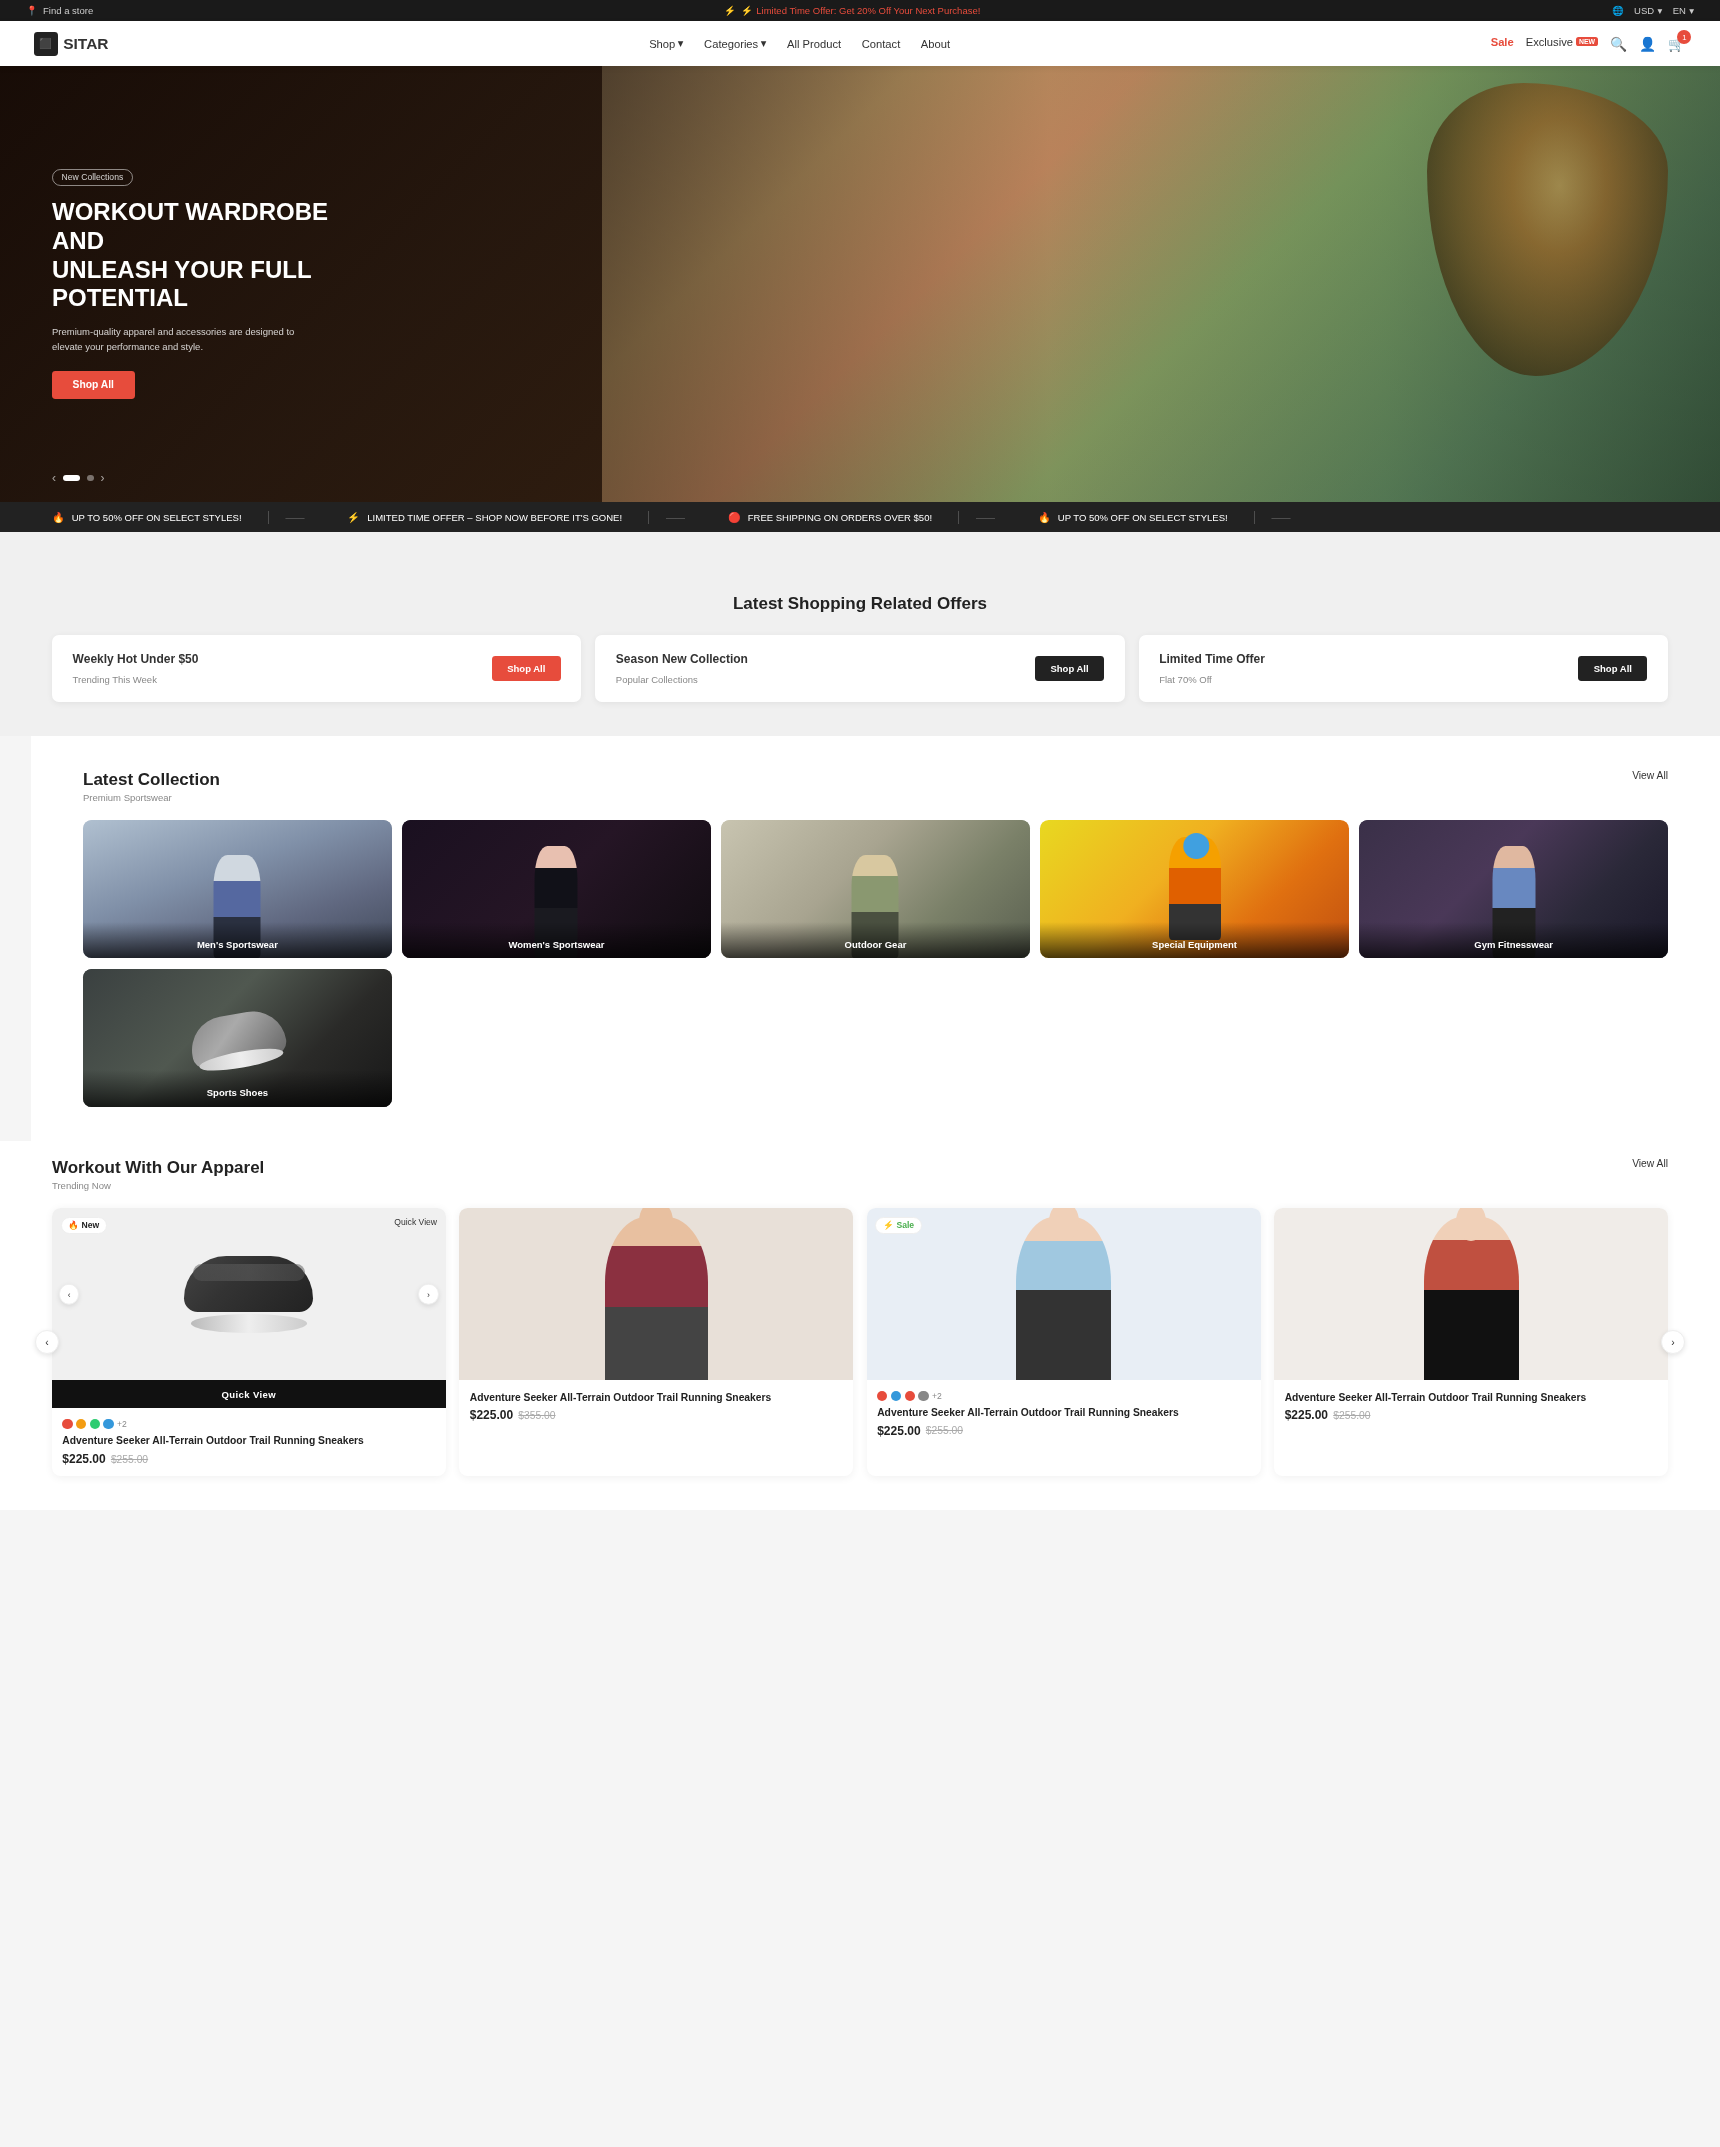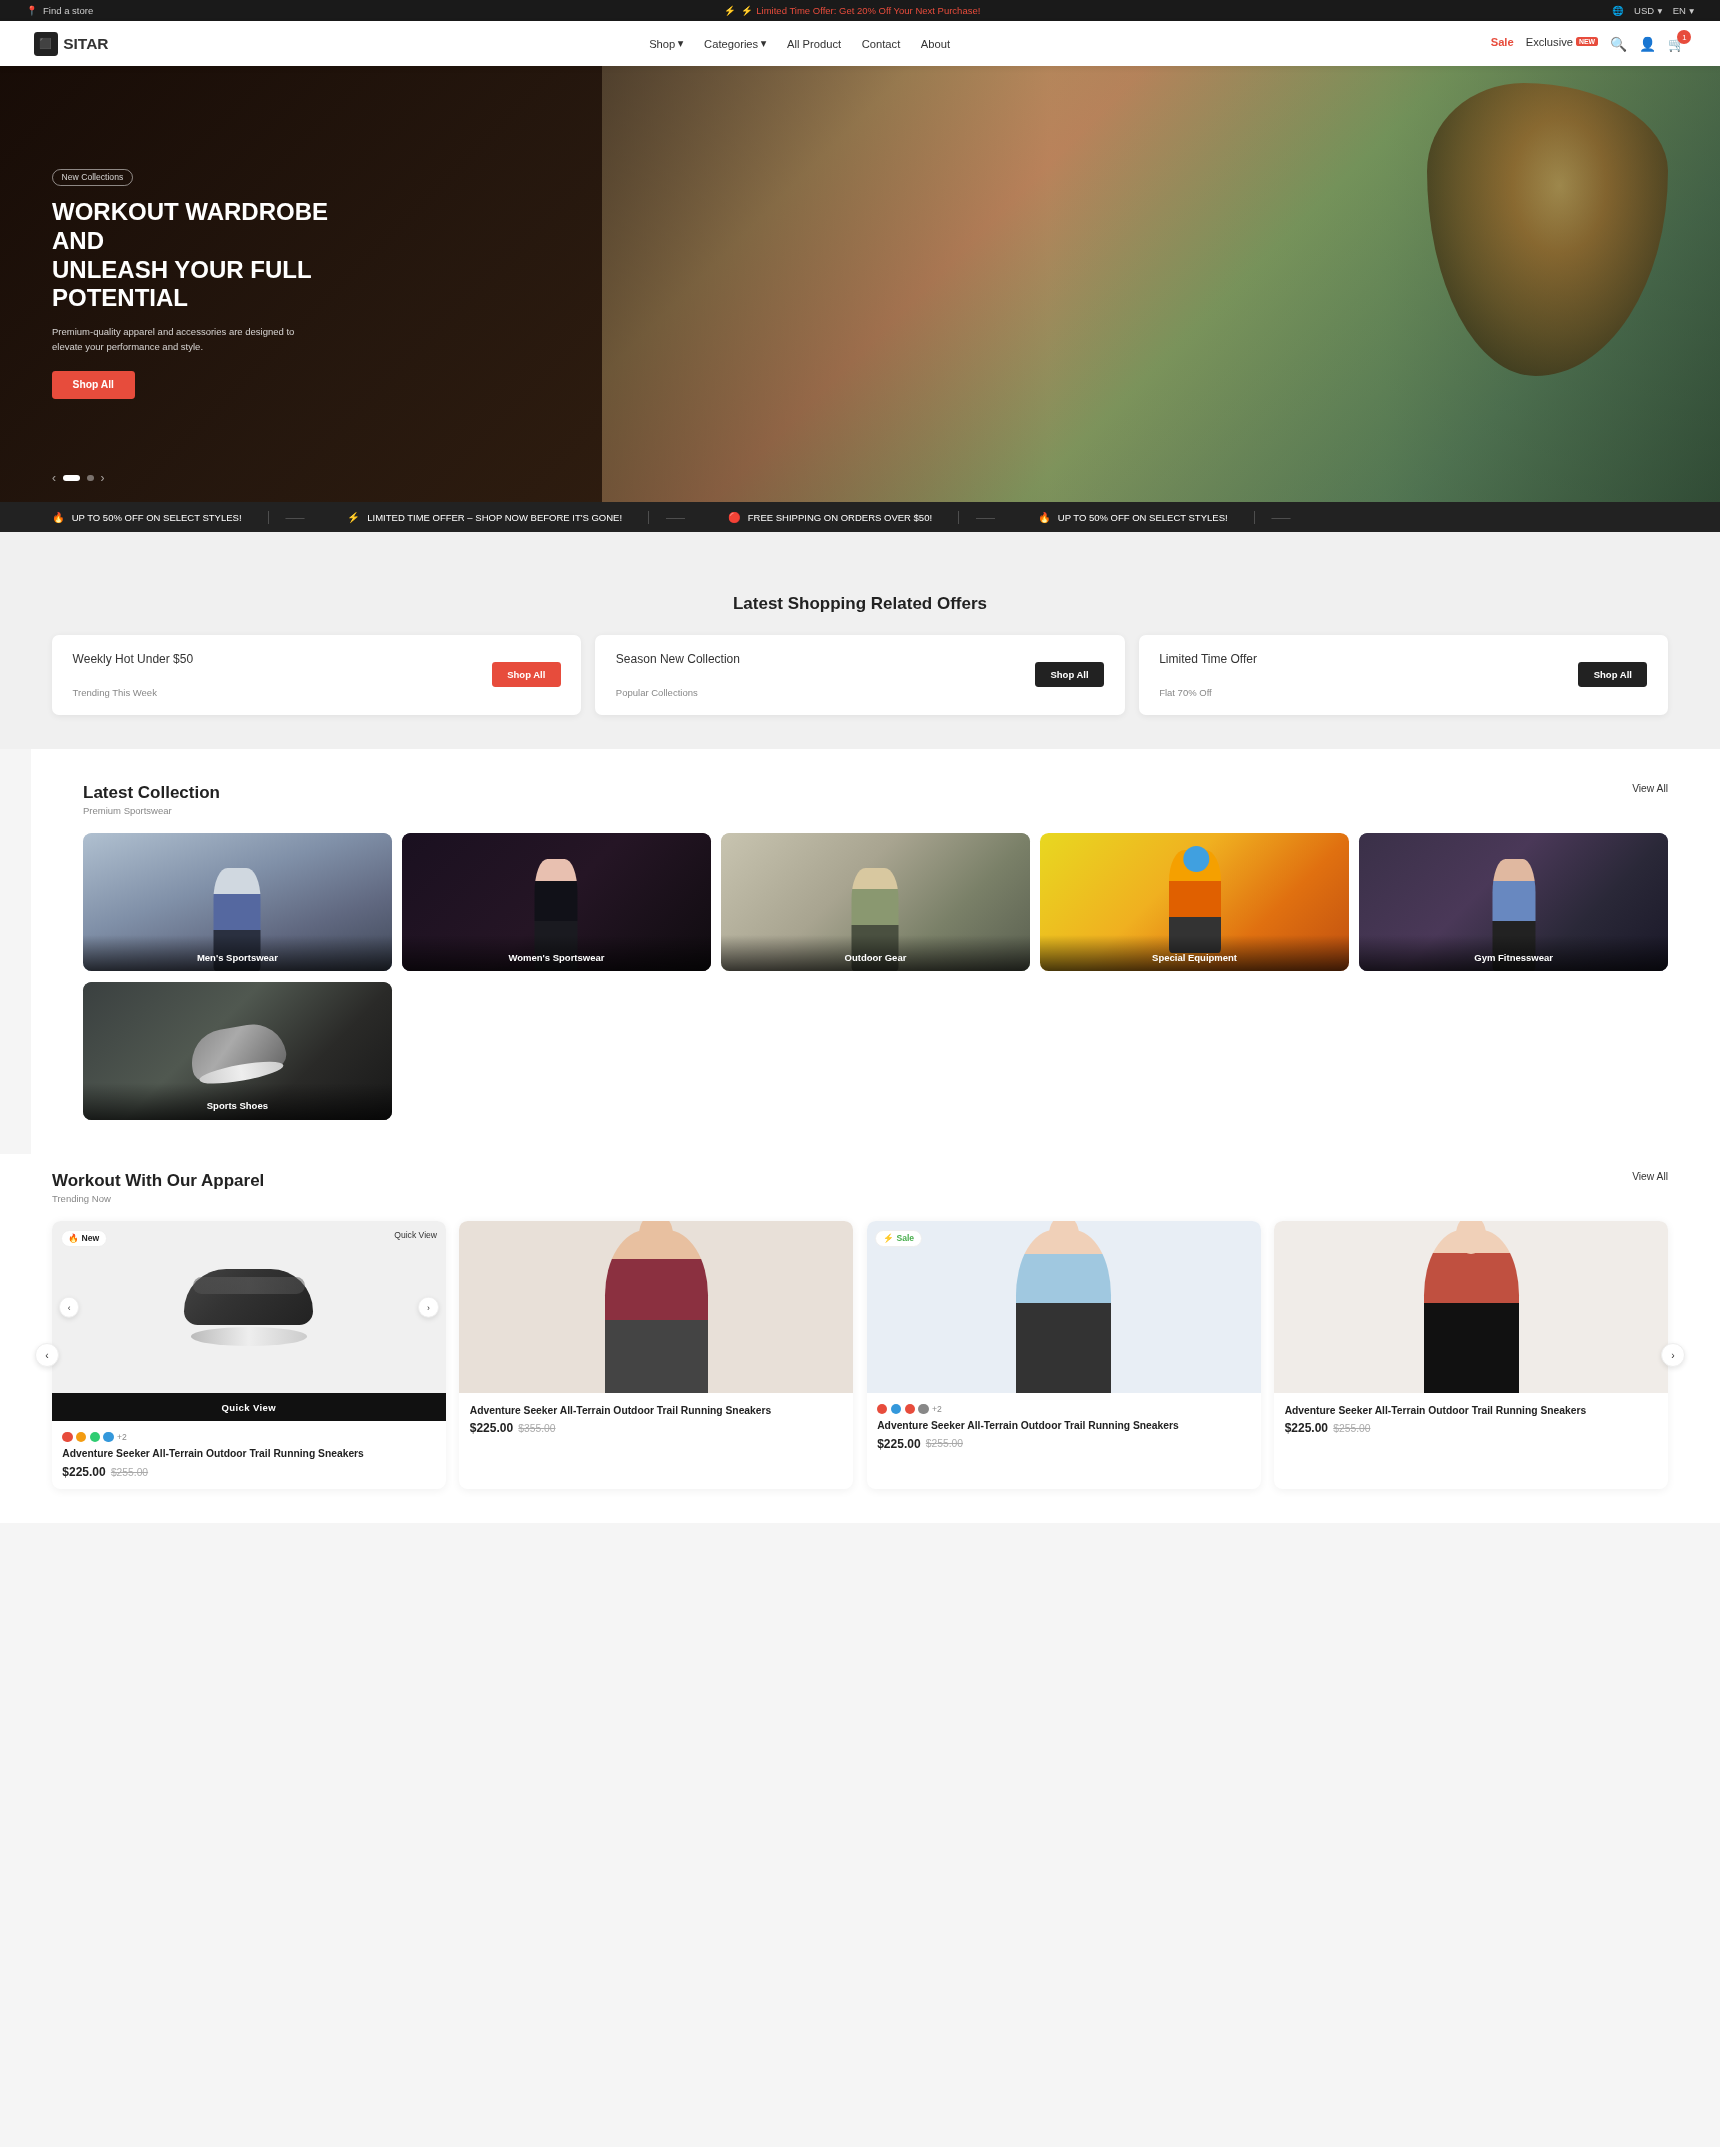--- a/index.html
+++ b/index.html
@@ -161,21 +161,21 @@
     }
     .offer-card {
       background: #fff;
       border-radius: 6.9px;
       padding: 17px 20.6px;
       display: flex;
       align-items: center;
       justify-content: space-between;
       box-shadow: 0 1.7px 6.9px rgba(0,0,0,0.06);
     }
-    .offer-card-text h3 { font-size: 12px; font-weight: 400; margin-bottom: 21px; }
+    .offer-card-text h3 { font-size: 12px; font-weight: 700; margin-bottom: 8px; }
     .offer-card-text p { font-size: 9.5px; color: #888; }
     .offer-btn-red { background: #e74c3c; color: #fff; border: none; padding: 6.9px 15.5px; border-radius: 3.4px; font-size: 9.5px; font-weight: 600; cursor: pointer; white-space: nowrap; }
     .offer-btn-dark { background: #222; color: #fff; border: none; padding: 6.9px 15.5px; border-radius: 3.4px; font-size: 9.5px; font-weight: 600; cursor: pointer; white-space: nowrap; }
 
     
     .collection-section {
       background: #fff;
       padding: 34px 52px;
       margin-left: 31px;
     }

